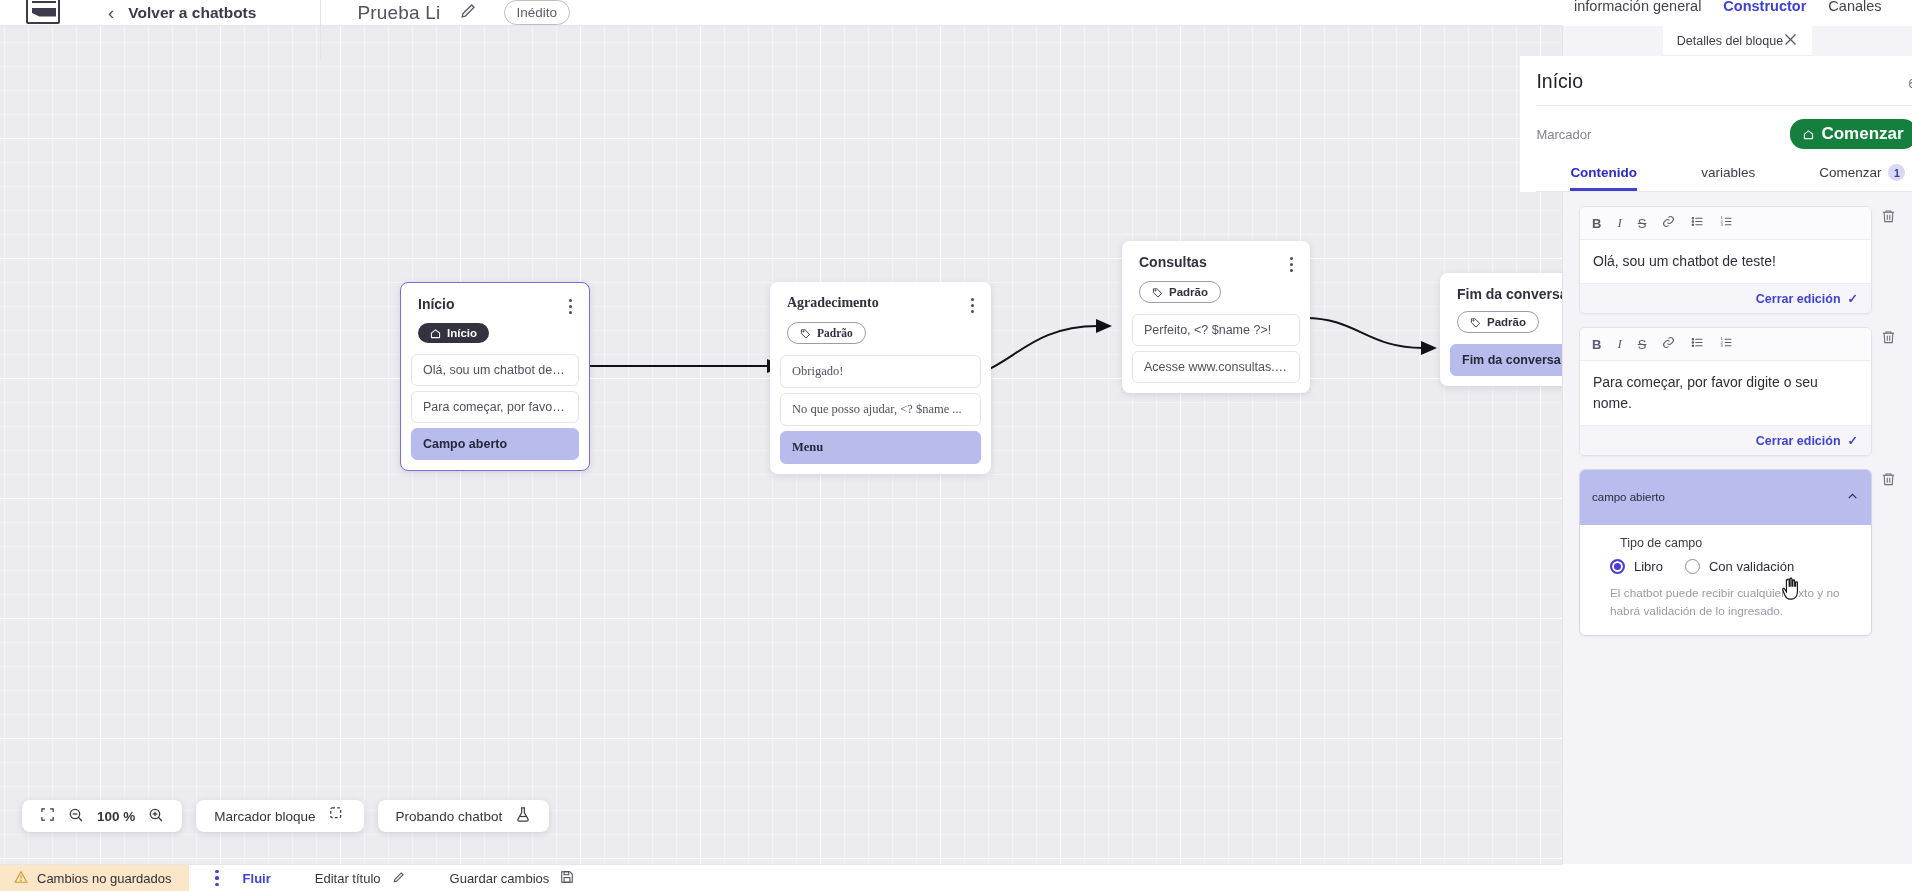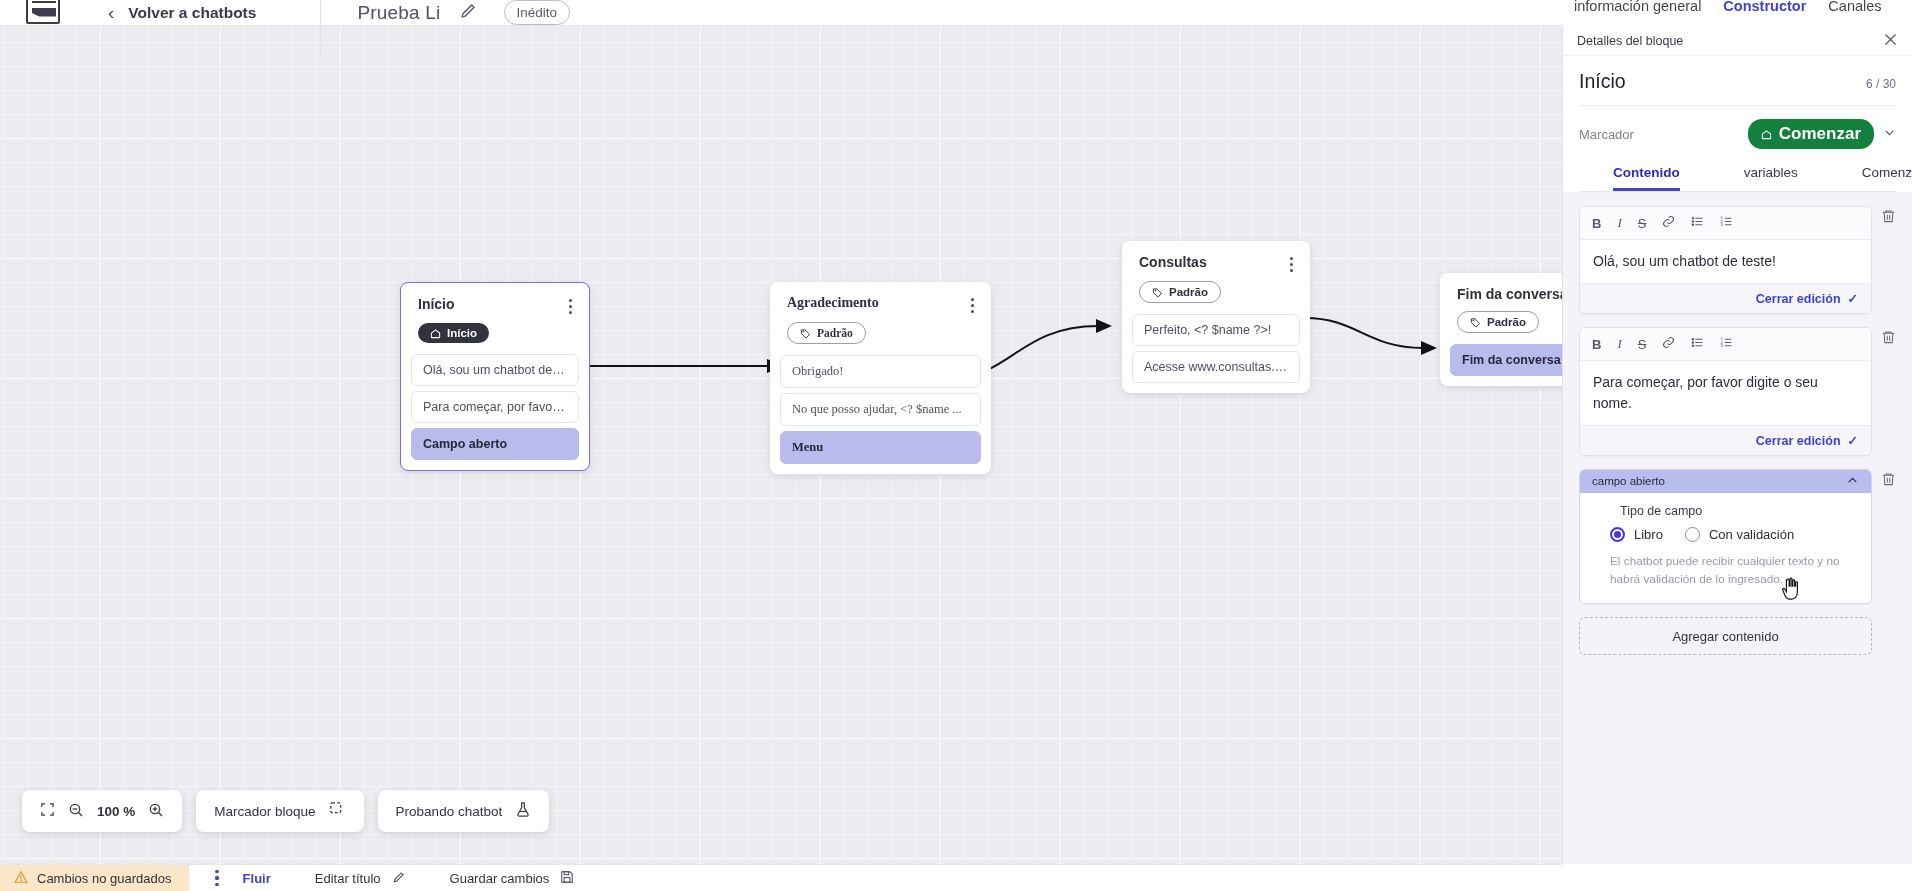--- a/index.html
+++ b/index.html
@@ -97,21 +97,21 @@
     background: #b7bcec; border-color: #b7bcec; color: #27273a; font-weight: 700;
   }
 
   
   .edge { position: absolute; pointer-events: none; }
 
   
   .float-bar { position: absolute; left: 22px; bottom: 32px; display: flex; gap: 14px; z-index: 4;}
   .fbtn {
     background: #fff; border-radius: 8px; box-shadow: 0 2px 7px rgba(30,30,60,.14);
-    height: 42px; display: flex; align-items: center; gap: 13px;
+    height: 32px; display: flex; align-items: center; gap: 13px;
     padding: 0 18px; font-size: 13.5px; color: #33333f;
   }
   .fbtn .zv { font-weight: 600; font-size: 13.5px; }
 
   
   .tabs-top {
     position: absolute; top: 0; left: 1562px; width: 350px; height: 26px;
     display: flex; align-items: center; gap: 0; background: #fff;
   }
   .ttab {
@@ -120,21 +120,21 @@
   }
   .ttab.active { color: #3f42cf; font-weight: 700; }
   .ttab.active::after {
     content: ""; position: absolute; left: -8px; right: -8px; bottom: -9px;
     height: 2.6px; background: #3f42cf;
   }
 
   .panel {
     position: absolute; top: 26px; right: 0; width: 350px; height: 838px;
     background: #f4f4f8; border-left: 1px solid #e2e2e8;
-    display: flex; flex-direction: column;
+    display: flex; flex-direction: column; align-items: center;
   }
   .panel-bar {
     height: 30px; background: #ffffff; display: flex; align-items: center;
     justify-content: space-between; padding: 0 14px 0 14px;
     font-size: 12.5px; color: #3a3a48; border-bottom: 1px solid #ededf2;
   }
   .panel-body { background: #fff; padding: 0 16px; }
   .panel-title-row {
     display: flex; align-items: baseline; justify-content: space-between;
     padding: 14px 0 12px 0; border-bottom: 1px solid #e8e8ee;
@@ -190,21 +190,21 @@
     background: #f6f6fa; border-top: 1px solid #ececf2; text-align: right;
     padding: 7px 13px; font-size: 12.5px; color: #3f42cf; font-weight: 600;
   }
   .trash { padding-top: 2px; cursor: pointer; }
 
   .field-card {
     flex: 1; border-radius: 6px; overflow: hidden; border: 1px solid #d7d7e4;
     background:#fff; box-shadow: 0 1px 2px rgba(40,40,70,.05);
   }
   .field-head {
-    background: #b9bdee; padding: 4px 12px; display: flex; align-items: center;
+    background: #b9bdee; padding: 20px 12px; display: flex; align-items: center;
     justify-content: space-between; font-size: 11.5px; color: #2a2a3c;
   }
   .field-body { padding: 11px 14px 15px 30px; }
   .field-legend { font-size: 12.5px; color: #3a3a48; padding-left: 10px; }
   .radio-row { display: flex; align-items: center; gap: 22px; margin-top: 9px; }
   .radio { display: flex; align-items: center; gap: 9px; font-size: 13px; color: #2d2d3a; }
   .dot {
     width: 15px; height: 15px; border-radius: 50%; border: 1.6px solid #8d8da0;
     background: #fff; display:inline-block;
   }
@@ -576,21 +576,20 @@
           <svg width="15" height="16" viewBox="0 0 24 24" fill="none" stroke="#6a6a78" stroke-width="1.7">
               <polyline points="3,6 21,6"></polyline>
               <path d="M8 6V4h8v2"></path>
               <path d="M5 6l1 15h12l1-15"></path>
               <line x1="10" y1="10" x2="10" y2="18"></line>
               <line x1="14" y1="10" x2="14" y2="18"></line>
             </svg>
         </span>
       </div>
 
-      <div class="add-content" style="margin-right:24px">Agregar contenido</div>
     </div>
   </div>
 
   <div class="cursor-ico">
     <svg width="22" height="26" viewBox="0 0 24 28" fill="#fff" stroke="#1a1a1a" stroke-width="1.3">
       <path d="M8 4c0-1.2 2-1.2 2 0v7h1V3c0-1.2 2-1.2 2 0v8h1V5c0-1.2 2-1.2 2 0v6h1V7c0-1.2 2-1.2 2 0v10c0 5-3 8-6 8h-2c-3 0-5-2-6-5l-2-5c-.5-1.2 1.2-2.2 2-1l2 3V4z"></path>
     </svg>
   </div>
 
   <div class="statusbar">

